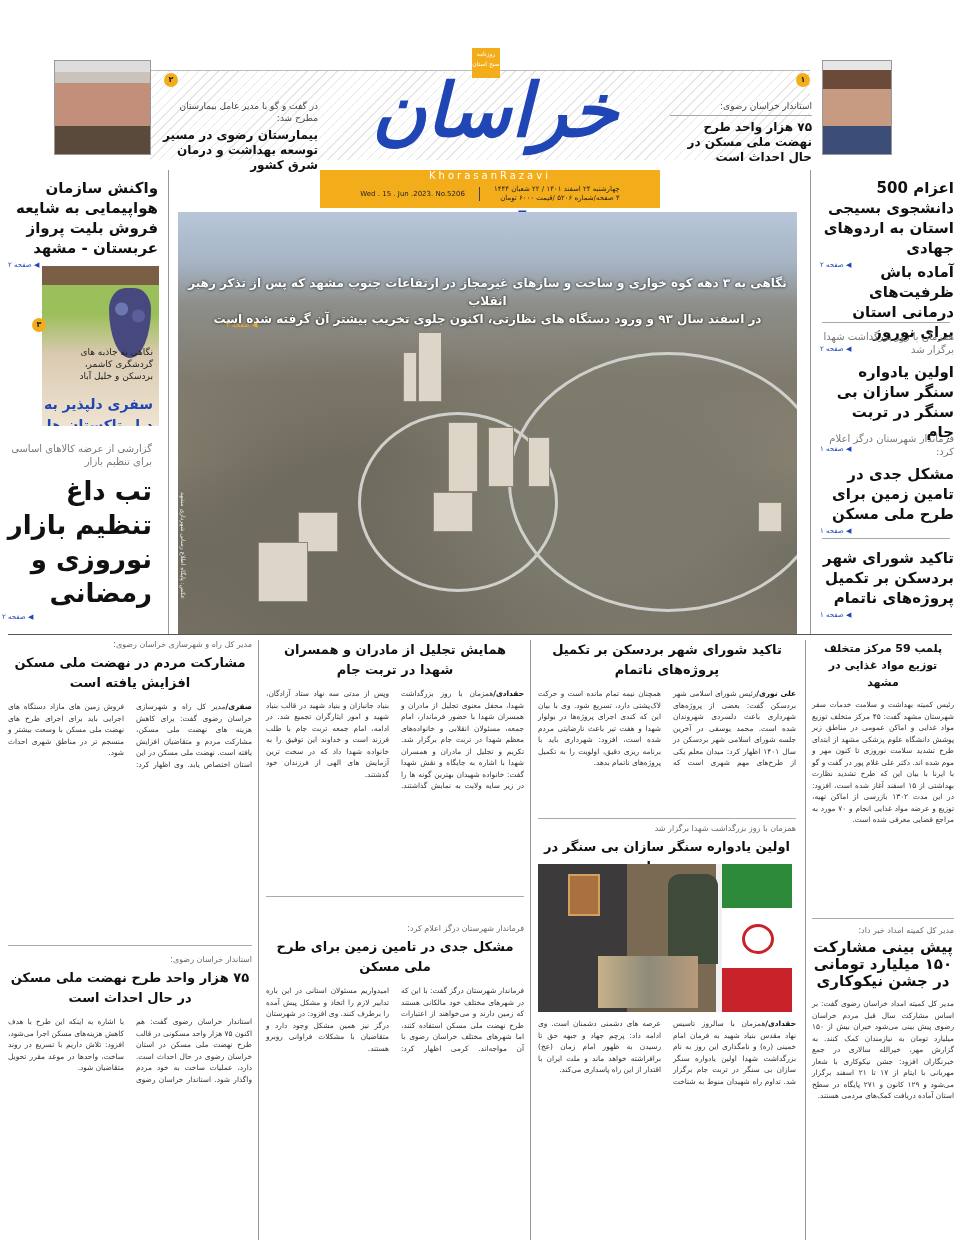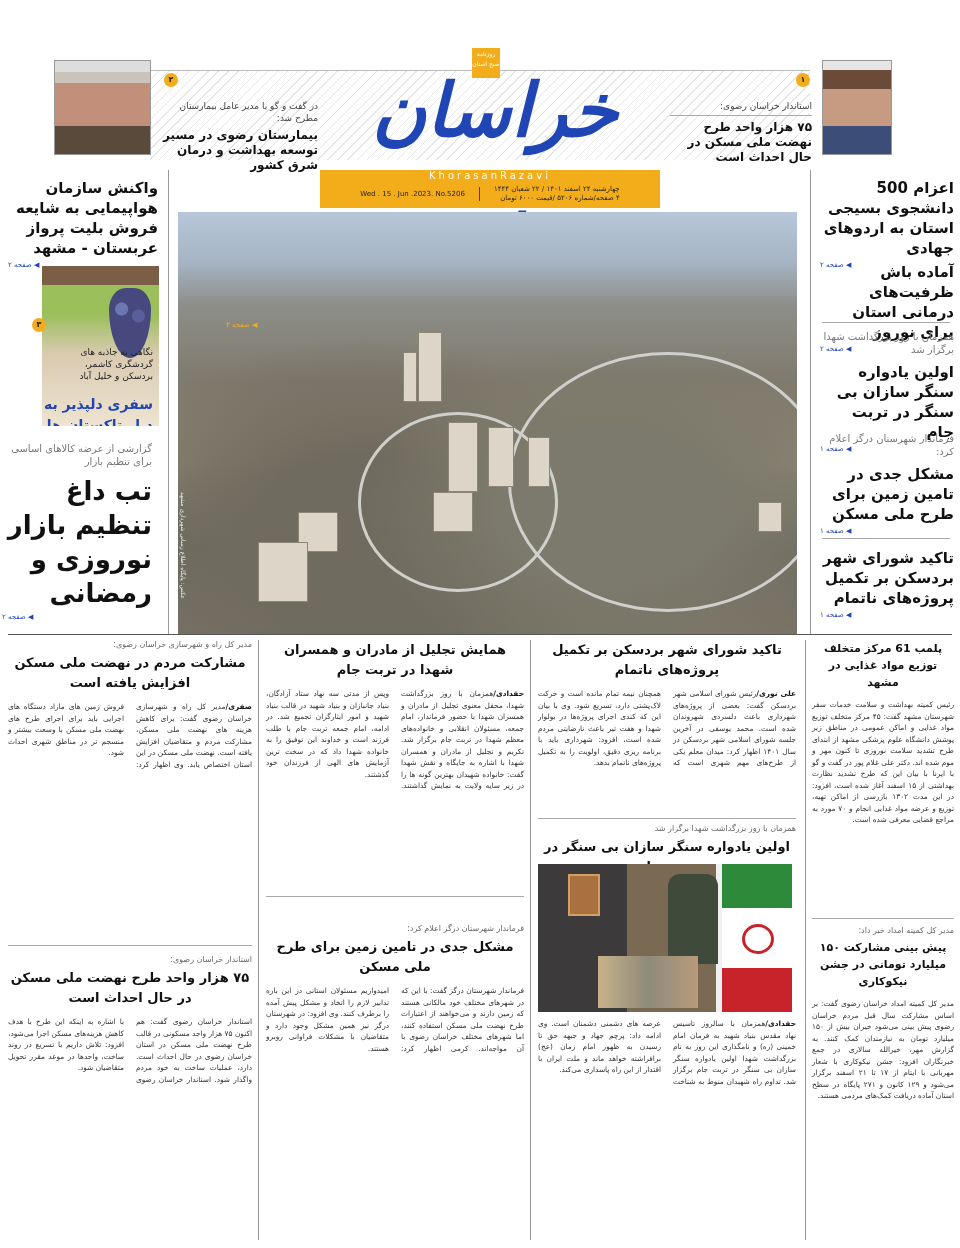--- a/index.html
+++ b/index.html
@@ -133,35 +133,39 @@
   <div class="road" style="left:180px;top:200px;width:200px;height:180px"></div>
   <div class="bldg" style="left:240px;top:120px;width:24px;height:70px"></div>
   <div class="bldg" style="left:225px;top:140px;width:14px;height:50px"></div>
   <div class="bldg" style="left:270px;top:210px;width:30px;height:70px"></div>
   <div class="bldg" style="left:310px;top:215px;width:26px;height:60px"></div>
   <div class="bldg" style="left:350px;top:225px;width:22px;height:50px"></div>
   <div class="bldg" style="left:255px;top:280px;width:40px;height:40px"></div>
   <div class="bldg" style="left:120px;top:300px;width:40px;height:40px"></div>
   <div class="bldg" style="left:80px;top:330px;width:50px;height:60px"></div>
   <div class="bldg" style="left:580px;top:290px;width:24px;height:30px"></div>
+  <div class="deck">
+    <span>نگاهی به ۳ دهه کوه خواری و ساخت و سازهای غیرمجاز در ارتفاعات جنوب مشهد که پس از تذکر رهبر انقلاب</span><br>
+    <span>در اسفند سال ۹۳ و ورود دستگاه های نظارتی، اکنون جلوی تخریب بیشتر آن گرفته شده است</span>
+  </div>
   <div class="page-ref" style="position:absolute;left:48px;top:106px;color:#f4ad1a">صفحه ۳</div>
   <div class="credit">عکس: پایگاه اطلاع رسانی شهرداری مشهد</div>
 </div>
 
 <div class="hr" style="left:8px;top:634px;width:944px;background:#555"></div>
 
 <div class="vr" style="left:805px;top:640px;height:600px"></div>
 <div class="article" style="left:812px;top:640px;width:142px">
-  <h2 style="font-size:11px;line-height:17px">پلمب 61 مرکز متخلف توزیع مواد غذایی در مشهد</h2>
+  <h2 style="font-size:11px;line-height:17px">پلمب 59 مرکز متخلف توزیع مواد غذایی در مشهد</h2>
   <div class="body" style="column-count:1">رئیس کمیته بهداشت و سلامت خدمات سفر شهرستان مشهد گفت: ۴۵ مرکز متخلف توزیع مواد غذایی و اماکن عمومی در مناطق زیر پوشش دانشگاه علوم پزشکی مشهد از ابتدای طرح تشدید سلامت نوروزی تا کنون مهر و موم شده اند. دکتر علی غلام پور در گفت و گو با ایرنا با بیان این که طرح تشدید نظارت بهداشتی از ۱۵ اسفند آغاز شده است، افزود: در این مدت ۱۳۰۲ بازرسی از اماکن تهیه، توزیع و عرضه مواد غذایی انجام و ۷۰ مورد به مراجع قضایی معرفی شده است.</div>
 </div>
 <div class="hr" style="left:812px;top:918px;width:142px"></div>
 <div class="article" style="left:812px;top:926px;width:142px">
   <div class="kick">مدیر کل کمیته امداد خبر داد:</div>
-  <h2 style="font-size:11px;line-height:17px">پیش بینی مشارکت ۱۵۰ میلیارد تومانی در جشن نیکوکاری</h2>
+  <h2 style="font-size:15px;line-height:17px">پیش بینی مشارکت ۱۵۰ میلیارد تومانی در جشن نیکوکاری</h2>
   <div class="body" style="column-count:1">مدیر کل کمیته امداد خراسان رضوی گفت: بر اساس مشارکت سال قبل مردم خراسان رضوی پیش بینی می‌شود خیران بیش از ۱۵۰ میلیارد تومان به نیازمندان کمک کنند. به گزارش مهر، خیرالله سالاری در جمع خبرنگاران افزود: جشن نیکوکاری با شعار مهربانی با ایتام از ۱۷ تا ۲۱ اسفند برگزار می‌شود و ۱۲۹ کانون و ۲۷۱ پایگاه در سطح استان آماده دریافت کمک‌های مردمی هستند.</div>
 </div>
 
 <div class="article" style="left:538px;top:640px;width:258px">
   <h2>تاکید شورای شهر بردسکن بر تکمیل پروژه‌های ناتمام</h2>
   <div class="body"><b>علی نوری/</b><span>رئیس شورای اسلامی شهر بردسکن گفت: بعضی از پروژه‌های شهرداری باعث دلسردی شهروندان شده است. محمد یوسفی در آخرین جلسه شورای اسلامی شهر بردسکن در سال ۱۴۰۱ اظهار کرد: میدان معلم یکی از طرح‌های مهم شهری است که همچنان نیمه تمام مانده است و حرکت لاک‌پشتی دارد، تسریع شود. وی با بیان این که کندی اجرای پروژه‌ها در بولوار شهدا و هفت تیر باعث نارضایتی مردم شده است، افزود: شهرداری باید با برنامه ریزی دقیق، اولویت را به تکمیل پروژه‌های ناتمام بدهد.</span></div>
 </div>
 <div class="hr" style="left:538px;top:818px;width:258px"></div>
 <div class="article" style="left:538px;top:824px;width:258px">
   <div class="kick">همزمان با روز بزرگداشت شهدا برگزار شد</div>

